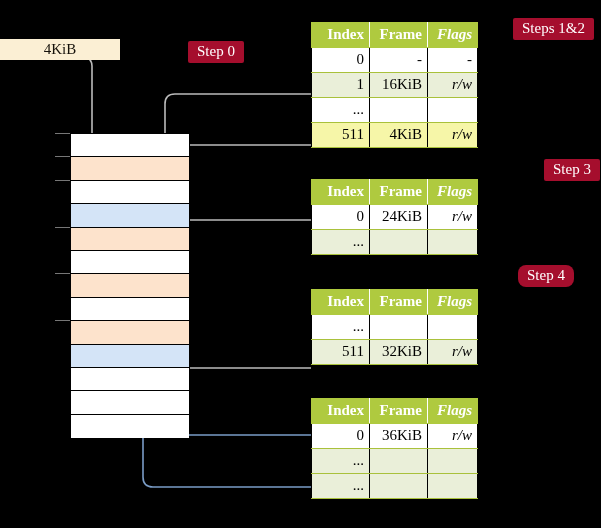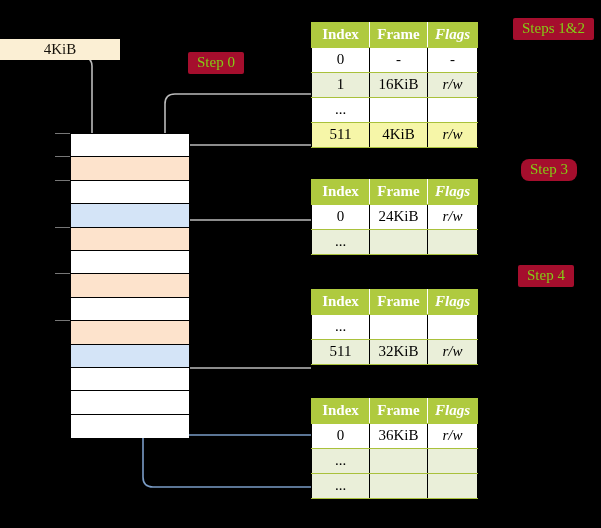--- a/index.html
+++ b/index.html
@@ -19,21 +19,21 @@
     position: absolute;
     left: 0; top: 0;
     width: 601px;
     height: 528px;
   }
 
   
   .step-badge {
     position: absolute;
     background: #A50E2D;
-    color: #84cc16;
+    color: #ffffff;
     font-family: "Liberation Serif", "DejaVu Serif", serif;
     font-size: 15px;
     line-height: 19px;
     padding: 1px 9px 2px 9px;
     border-radius: 2px;
     white-space: nowrap;
     box-shadow: 1px 1px 0 rgba(0,0,0,0.55);
   }
 
   
@@ -79,21 +79,21 @@
     border-collapse: collapse;
     table-layout: fixed;
     background: #FFFFFF;
     box-shadow: 1px 1px 0 rgba(0,0,0,0.45);
   }
   .ptable th, .ptable td {
     border: 1px solid #A9C13B;
     font-size: 15px;
     line-height: 17px;
     padding: 3px 5px 4px 5px;
-    text-align: center;
+    text-align: right;
     box-sizing: border-box;
     height: 25px;
     overflow: hidden;
     white-space: nowrap;
   }
   .ptable th {
     background: #AFCA3F;
     color: #FFFFFF;
     font-weight: bold;
     border-color: #AFCA3F;
@@ -268,24 +268,24 @@
           <tr class="even">
             <td class="col-index">...</td>
             <td class="col-frame"></td>
             <td class="col-flags"></td>
           </tr>
         </tbody>
       </table>
     </div>
 
   <div id="badges-host">
-      <div class="step-badge" style="left: 188px; top: 41px; margin-top: 11px;">Step 0</div>
+      <div class="step-badge" style="left: 188px; top: 41px;">Step 0</div>
       <div class="step-badge" style="left: 513px; top: 18px;">Steps 1&amp;2</div>
-      <div class="step-badge" style="left: 521px; top: 159px; border-radius: 8px;">Step 3</div>
-      <div class="step-badge" style="left: 518px; top: 265px;">Step 4</div>
+      <div class="step-badge" style="left: 544px; top: 159px;">Step 3</div>
+      <div class="step-badge" style="left: 518px; top: 265px; border-radius: 8px;">Step 4</div>
     </div>
 
 <div class="memtick" style="left: 55px; top: 133px; width: 15px; position: absolute;"></div>
     <div class="memtick" style="left: 55px; top: 156.4px; width: 15px; position: absolute;"></div>
     <div class="memtick" style="left: 55px; top: 179.8px; width: 15px; position: absolute;"></div>
     <div class="memtick" style="left: 55px; top: 226.6px; width: 15px; position: absolute;"></div>
     <div class="memtick" style="left: 55px; top: 273.4px; width: 15px; position: absolute;"></div>
     <div class="memtick" style="left: 55px; top: 320.2px; width: 15px; position: absolute;"></div>
   </div>
 

